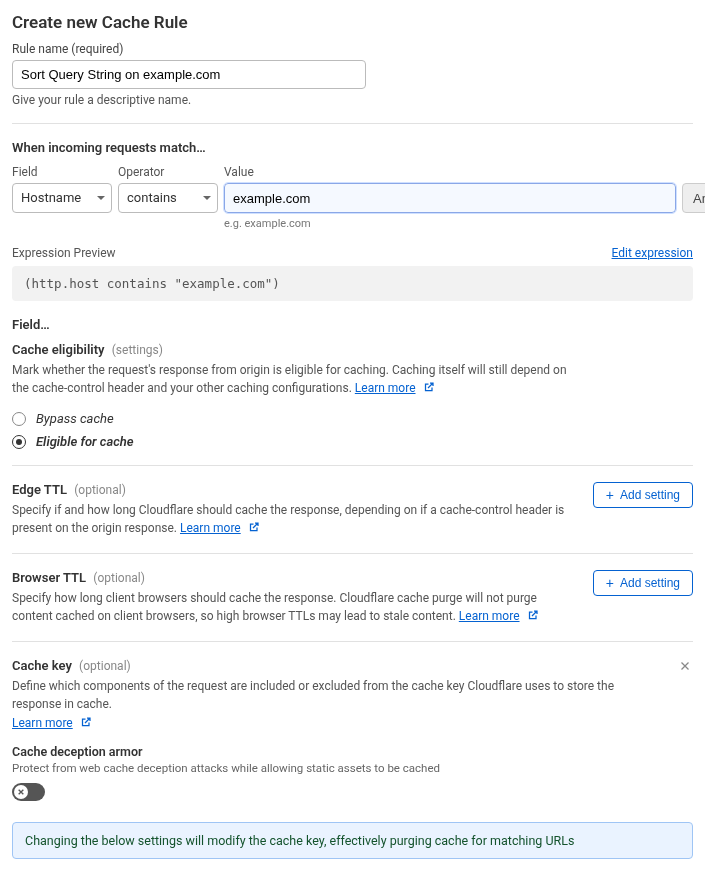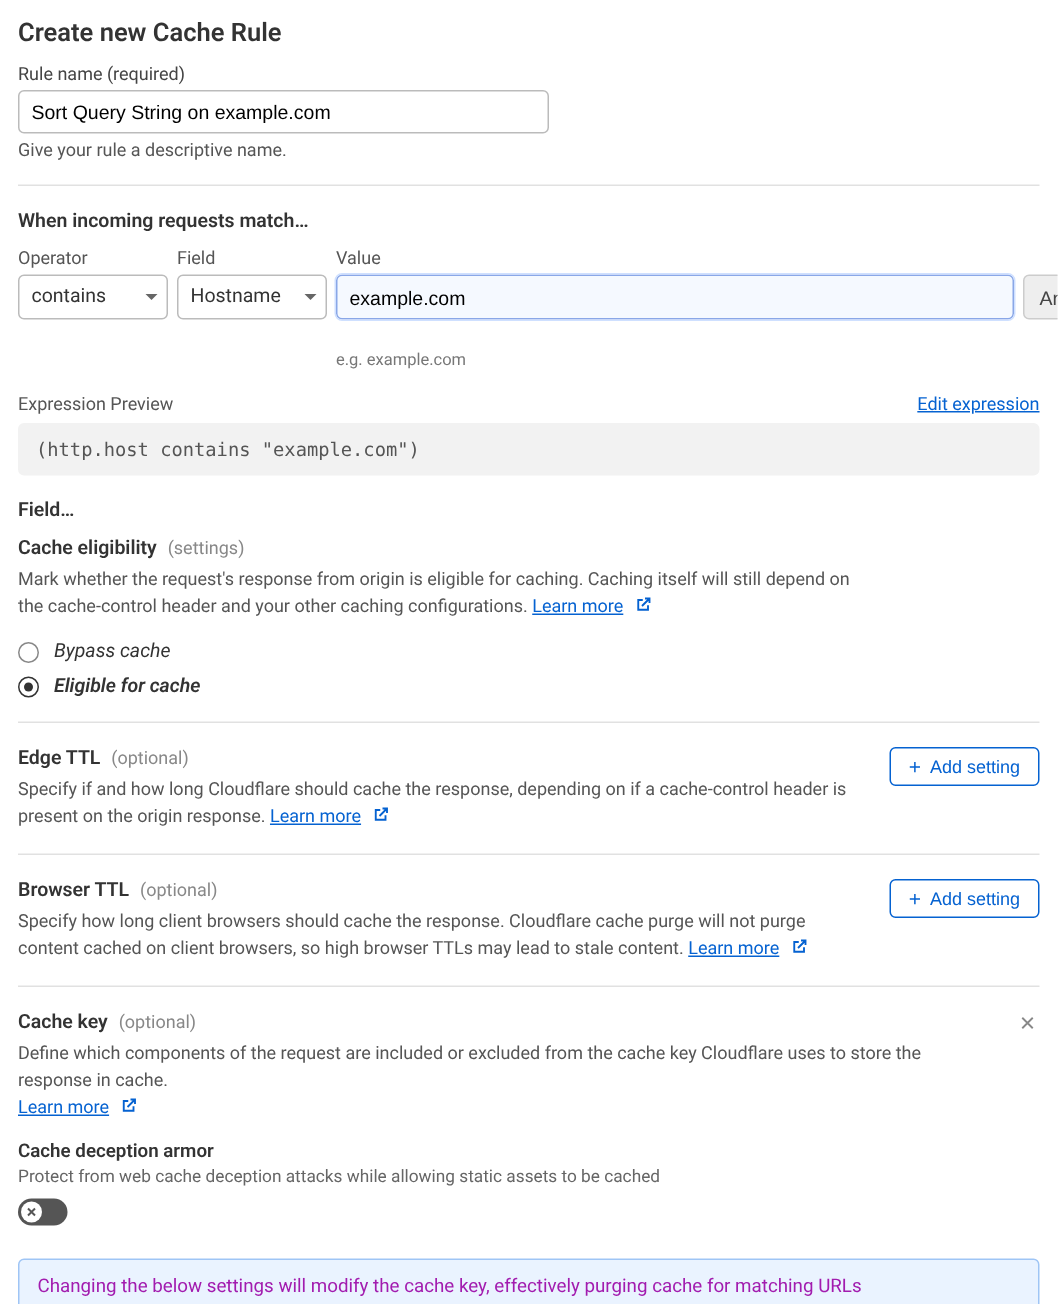--- a/index.html
+++ b/index.html
@@ -48,21 +48,21 @@
   .value-input {
     width: 452px;
     border: 1px solid #8aa7e7;
     outline: 1px solid #cfe0ff;
     background: #f5f9ff;
     border-radius: 4px;
     padding: 6px 8px;
     font-size: 13px;
     height: 30px;
   }
-  .value-helper { font-size: 11px; color: #777; margin-top: 20px; }
+  .value-helper { font-size: 11px; color: #777; margin-top: 4px; }
 
   .btn {
     border: 1px solid #ccc;
     background: #eee;
     border-radius: 4px;
     padding: 6px 10px;
     font-size: 13px;
     color: #444;
     cursor: pointer;
     height: 30px;
@@ -126,21 +126,21 @@
   .toggle.off { background: #555; }
   .toggle.off .knob { left: 2px; }
   .knob svg { width:8px; height:8px; }
 
   .info-banner {
     border: 1px solid #9fc5f5;
     background: #eaf3ff;
     border-radius: 4px;
     padding: 10px 12px;
     font-size: 12.5px;
-    color: #a21caf;
+    color: #14532d;
     margin-top: 18px;
   }
 
   .mtop16 { margin-top: 16px; }
 </style>
 </head>
 <body>
 
 
 
@@ -149,30 +149,30 @@
 <label class="label-small">Rule name (required)</label>
 <input type="text" class="text-input" value="Sort Query String on example.com" style="">
 <div class="helper">Give your rule a descriptive name.</div>
 
 <hr class="sep">
 
 <div class="section-title">When incoming requests match…</div>
 
 <div class="match-row">
   <div class="match-col">
+    <span class="field-label">Field</span>
+    <div class="select-wrap w94">
+      <span>Hostname</span>
+      <span class="caret"></span>
+    </div>
+  </div>
+  <div class="match-col">
     <span class="field-label">Operator</span>
     <div class="select-wrap w94">
       <span>contains</span>
-      <span class="caret"></span>
-    </div>
-  </div>
-  <div class="match-col">
-    <span class="field-label">Field</span>
-    <div class="select-wrap w94">
-      <span>Hostname</span>
       <span class="caret"></span>
     </div>
   </div>
   <div class="match-col" style="flex:1;">
     <span class="field-label">Value</span>
     <input type="text" class="value-input" value="example.com" style="">
     <span class="value-helper">e.g. example.com</span>
   </div>
   <div class="match-col" style="padding-top:18px;">
     <button class="btn">And</button>

